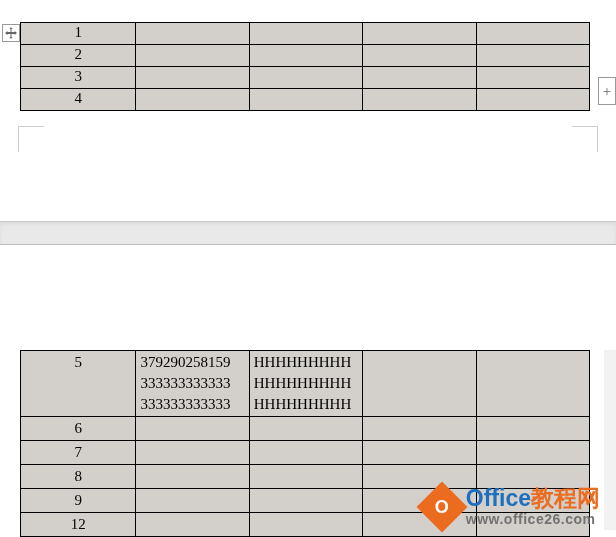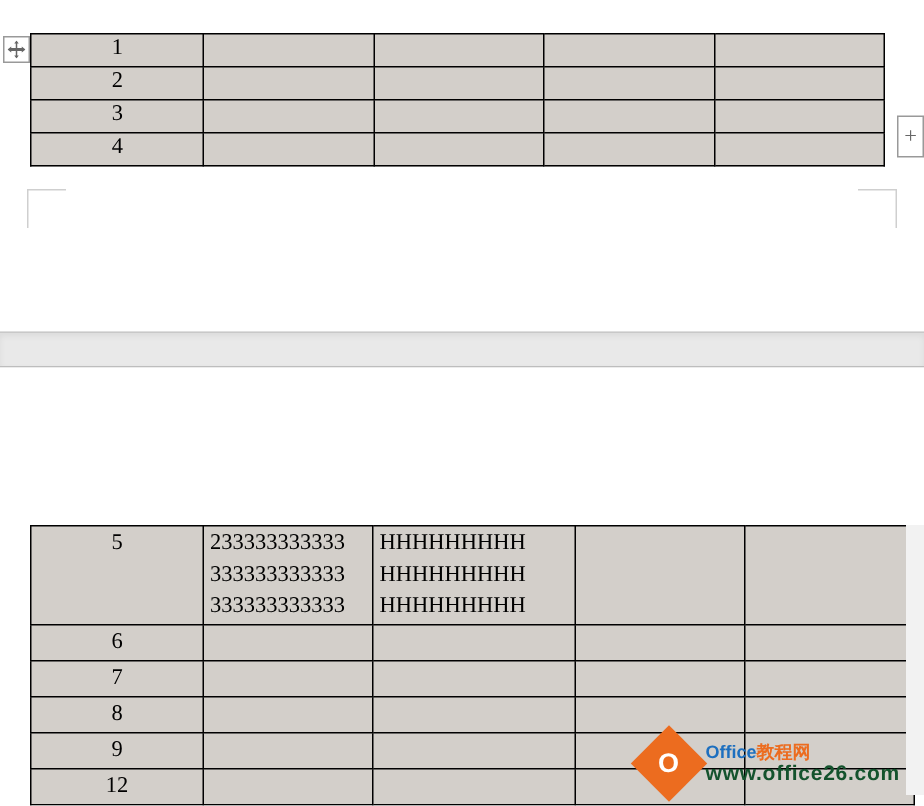--- a/index.html
+++ b/index.html
@@ -75,21 +75,21 @@
     }
     .tbl2 td {
       border: 1px solid #000;
       height: 22px;
       vertical-align: top;
       padding: 1px 4px;
       line-height: 1.4;
     }
     .tbl2 td.c0 { width: 115px; text-align: center; }
     .tbl2 td.c1 { width: 113px; white-space: pre-line; }
-    .tbl2 td.c2 { width: 135px; white-space: pre-line; }
+    .tbl2 td.c2 { width: 113px; white-space: pre-line; }
     .tbl2 td.c3 { width: 113px; }
     .tbl2 td.c4 { width: 113px; }
     .tbl2 td.tall { height: 62px; }
 
     .page-break-area {
       position: relative;
       height: 110px;
     }
     .corner {
       position: absolute;
@@ -132,24 +132,24 @@
       justify-content: center;
       transform: rotate(45deg);
     }
     .wm-logo span {
       transform: rotate(-45deg);
       color: #fff;
       font-size: 18px;
       font-weight: bold;
     }
     .wm-text { display: flex; flex-direction: column; line-height: 1.1; }
-    .wm-line1 { font-size: 12px; }
+    .wm-line1 { font-size: 23px; }
     .wm-line1 .c1 { color: #1d6fbf; }
     .wm-line1 .c2 { color: #ec6c1f; }
-    .wm-line2 { font-size: 14px; color: #14532d; letter-spacing: .5px; }
+    .wm-line2 { font-size: 14px; color: #737373; letter-spacing: .5px; }
     .scroll-deco {
       position: absolute;
       right: 0;
       top: 350px;
       width: 12px;
       height: 180px;
       background: #f2f2f2;
     }
   </style>
 </head>
@@ -208,21 +208,21 @@
 </div>
 
 <div class="page-gap"></div>
 
 <div class="second-page-top"></div>
 
 <table class="tbl2">
   <tbody>
       <tr>
     <td class="c0 tall">5</td>
-    <td class="c1 tall">233333333333
+    <td class="c1 tall">379290258159
 333333333333
 333333333333</td>
     <td class="c2 tall">HHHHHHHHH
 HHHHHHHHH
 HHHHHHHHH</td>
     <td class="c3 tall"></td>
     <td class="c4 tall"></td>
   </tr>
   <tr>
     <td class="c0">6</td>

